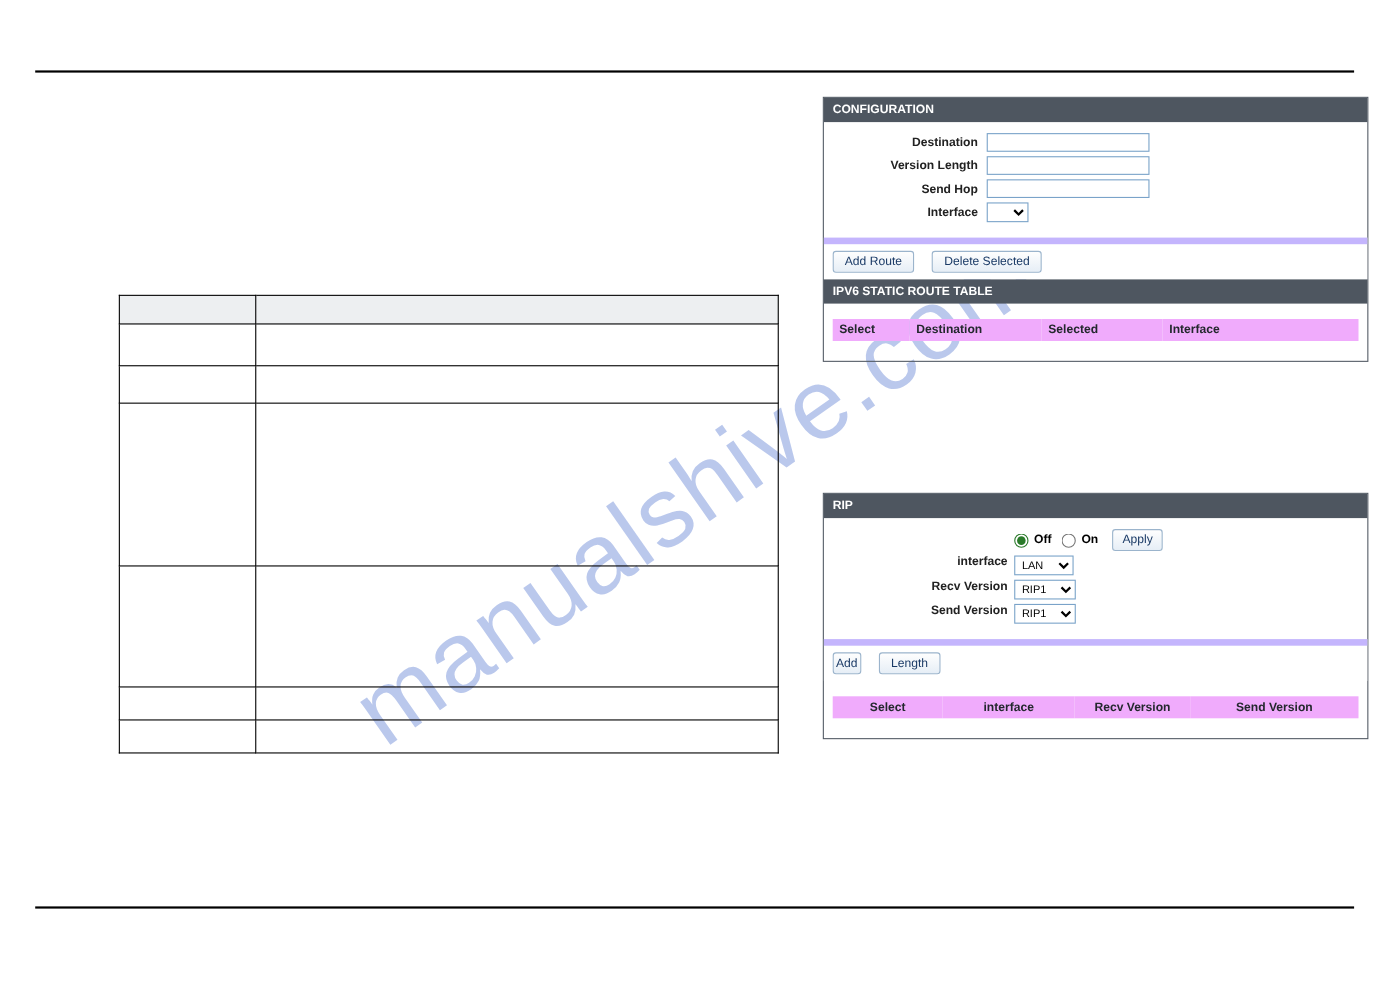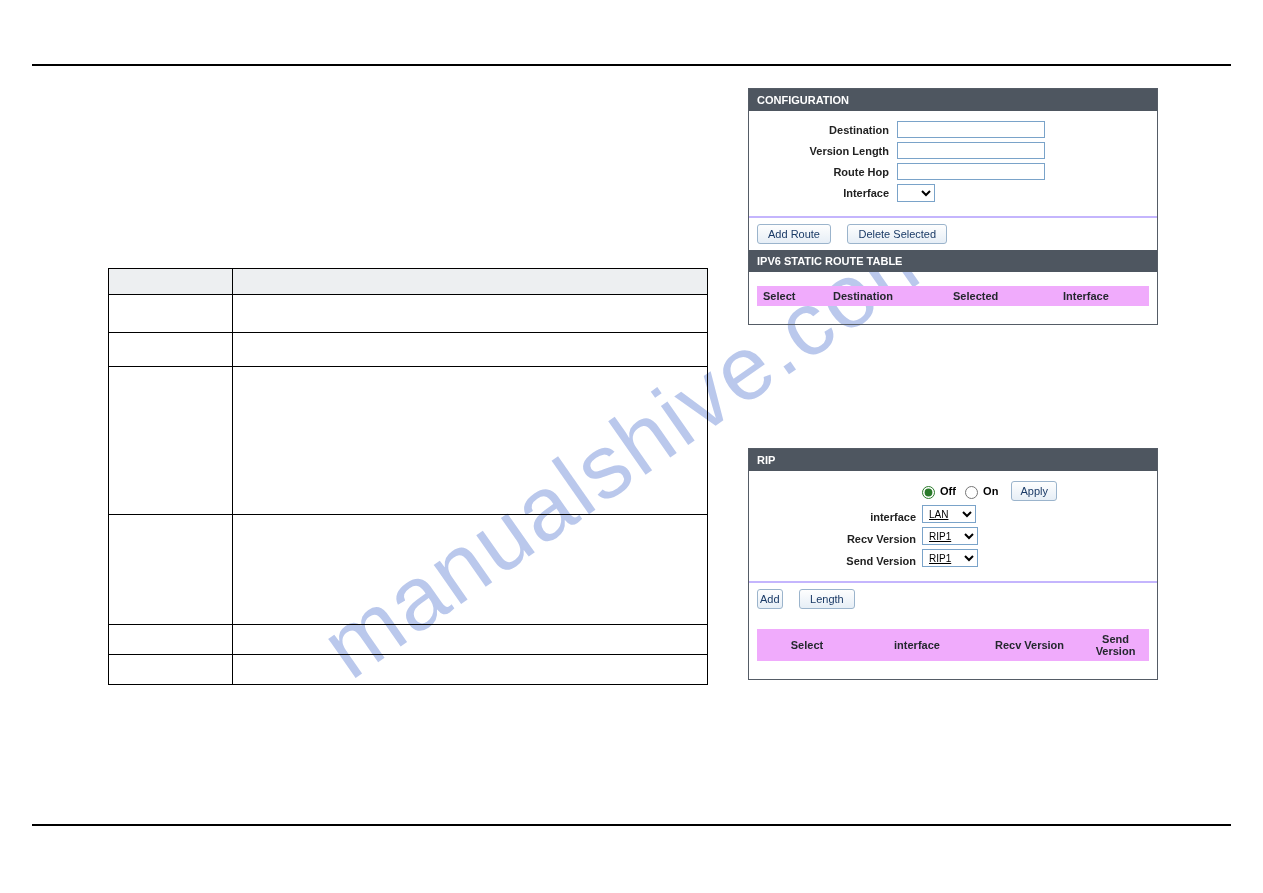--- a/index.html
+++ b/index.html
@@ -56,21 +56,21 @@
     border-collapse: collapse;
   }
   .left-table td {
     border: 1px solid #000;
   }
 
   
   .panel {
     position: absolute;
     left: 748px;
-    width: 410px;
+    width: 496px;
     border: 1px solid #555c66;
   }
   .panel-config { top: 88px; }
   .panel-rip    { top: 448px; }
 
   .section-hdr {
     background: #4e5660;
     color: #fff;
     font-size: 11px;
     font-weight: bold;
@@ -102,28 +102,27 @@
     background: #fff;
     font-size: 11px;
     padding: 0 3px;
   }
   .sel-sm {
     height: 18px;
     border: 1px solid #7aa3c9;
     background: #fff;
     font-size: 10px;
     padding-left: 2px;
-    text-decoration: underline;
   }
   .sel-sm.wtiny { width: 38px; }
   .sel-sm.wlan  { width: 54px; }
   .sel-sm.wrip  { width: 56px; }
 
   .btn-row {
-    border-top: 2px solid #c4b5fd;
+    border-top: 6px solid #c4b5fd;
     padding: 6px 8px;
     background: #fff;
   }
   .btn {
     font-size: 11px;
     padding: 2px 10px;
     border: 1px solid #9bb4cc;
     border-radius: 3px;
     background: linear-gradient(#fefefe, #e6eef6);
     color: #1a3a66;
@@ -148,21 +147,21 @@
     font-size: 11px;
   }
   .rip-table th { text-align: center; }
 
   .tbl-wrap {
     padding: 10px 8px 14px 8px;
   }
 
   .rip-form-row {
     display: flex;
-    align-items: flex-end;
+    align-items: flex-start;
     margin-bottom: 4px;
     font-size: 11px;
   }
   .rip-form-row .lbl {
     width: 165px;
     text-align: right;
     padding-right: 6px;
     font-weight: bold;
     color: #222;
   }
@@ -217,21 +216,21 @@
     <div class="section-body">
       <div class="form-row">
         <div class="form-label">Destination</div>
         <input class="text-input" value="" style="">
       </div>
       <div class="form-row">
         <div class="form-label">Version Length</div>
         <input class="text-input" value="" style="">
       </div>
       <div class="form-row">
-        <div class="form-label">Route Hop</div>
+        <div class="form-label">Send Hop</div>
         <input class="text-input" value="" style="">
       </div>
       <div class="form-row">
         <div class="form-label">Interface</div>
         <select class="sel-sm wtiny">
           <option></option>
         </select>
       </div>
     </div>
     <div class="btn-row">

